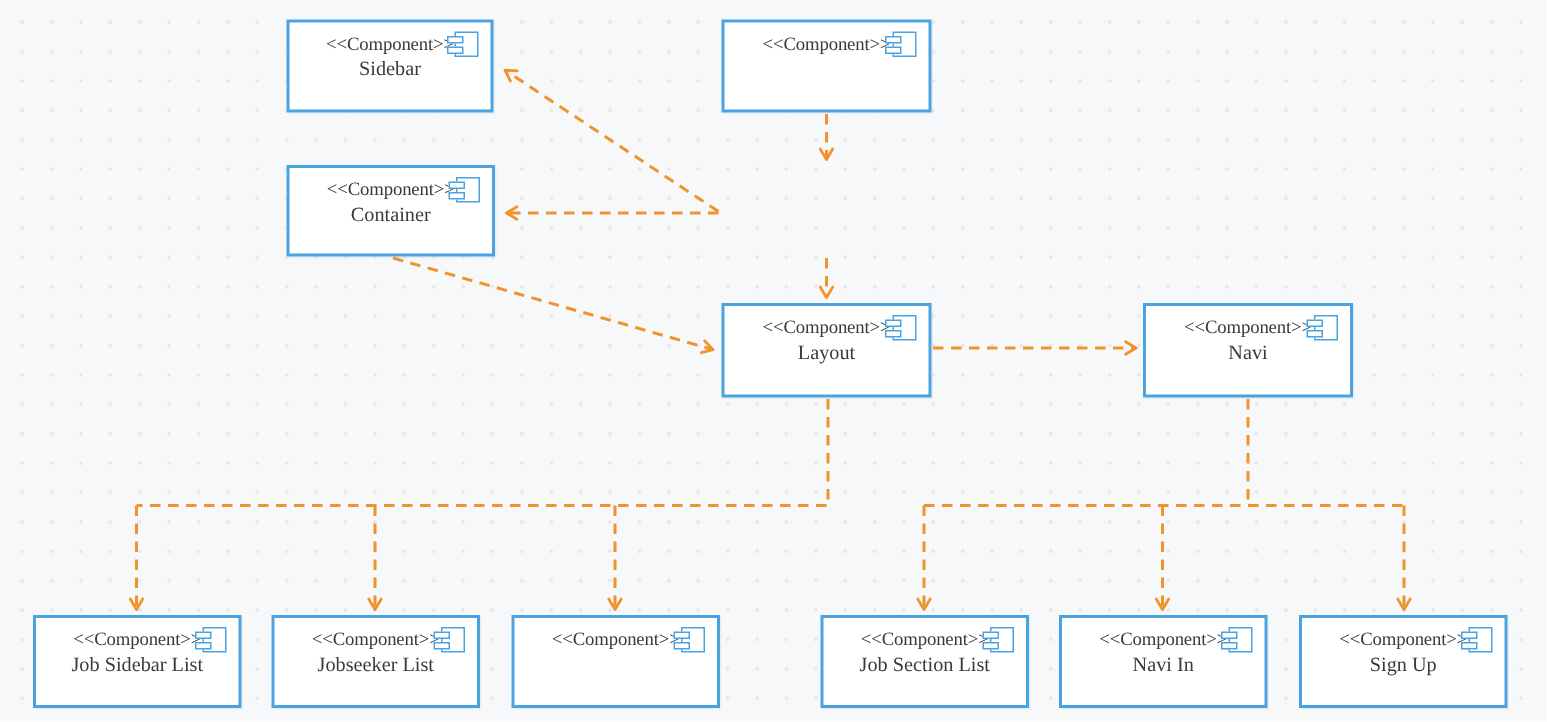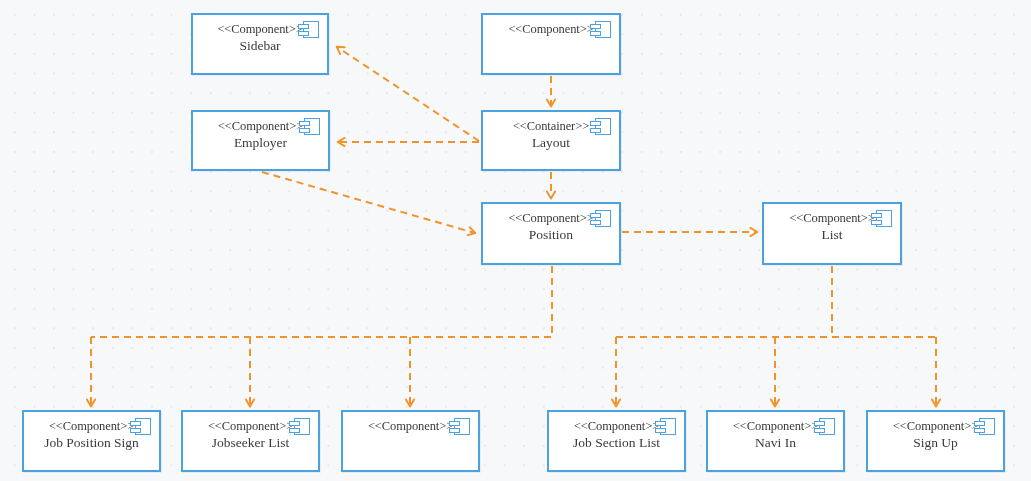--- a/index.html
+++ b/index.html
@@ -140,69 +140,58 @@
     <span class="comp-icon" style="right:8px; top:6px;">
       <span class="body"></span>
         <span class="tab t1"></span>
         <span class="tab t2"></span>
     </span>
   </div>
 
   <div class="node" style="left:191px; top:110px; width:139px; height:61px;">
     <div class="node-text">
       <span class="stereotype">&lt;&lt;Component&gt;&gt;</span>
-      <span class="node-label">Employer</span>
-    </div>
-    <span class="comp-icon" style="right:8px; top:6px;">
-      <span class="body"></span>
-        <span class="tab t1"></span>
-        <span class="tab t2"></span>
-    </span>
-  </div>
-
-  <div class="node" style="left:481px; top:110px; width:140px; height:61px;">
-    <div class="node-text">
-      <span class="stereotype">&lt;&lt;Container&gt;&gt;</span>
+      <span class="node-label">Container</span>
+    </div>
+    <span class="comp-icon" style="right:8px; top:6px;">
+      <span class="body"></span>
+        <span class="tab t1"></span>
+        <span class="tab t2"></span>
+    </span>
+  </div>
+
+
+  <div class="node" style="left:481px; top:202px; width:140px; height:63px;">
+    <div class="node-text">
+      <span class="stereotype">&lt;&lt;Component&gt;&gt;</span>
       <span class="node-label">Layout</span>
     </div>
     <span class="comp-icon" style="right:8px; top:6px;">
       <span class="body"></span>
         <span class="tab t1"></span>
         <span class="tab t2"></span>
     </span>
   </div>
 
-  <div class="node" style="left:481px; top:202px; width:140px; height:63px;">
-    <div class="node-text">
-      <span class="stereotype">&lt;&lt;Component&gt;&gt;</span>
-      <span class="node-label">Position</span>
-    </div>
-    <span class="comp-icon" style="right:8px; top:6px;">
-      <span class="body"></span>
-        <span class="tab t1"></span>
-        <span class="tab t2"></span>
-    </span>
-  </div>
-
   <div class="node" style="left:762px; top:202px; width:140px; height:63px;">
     <div class="node-text">
       <span class="stereotype">&lt;&lt;Component&gt;&gt;</span>
-      <span class="node-label">List</span>
+      <span class="node-label">Navi</span>
     </div>
     <span class="comp-icon" style="right:8px; top:6px;">
       <span class="body"></span>
         <span class="tab t1"></span>
         <span class="tab t2"></span>
     </span>
   </div>
 
   <div class="node" style="left:22px; top:410px; width:139px; height:62px;">
     <div class="node-text">
       <span class="stereotype">&lt;&lt;Component&gt;&gt;</span>
-      <span class="node-label">Job Position Sign</span>
+      <span class="node-label">Job Sidebar List</span>
     </div>
     <span class="comp-icon" style="right:8px; top:6px;">
       <span class="body"></span>
         <span class="tab t1"></span>
         <span class="tab t2"></span>
     </span>
   </div>
 
   <div class="node" style="left:181px; top:410px; width:139px; height:62px;">
     <div class="node-text">

